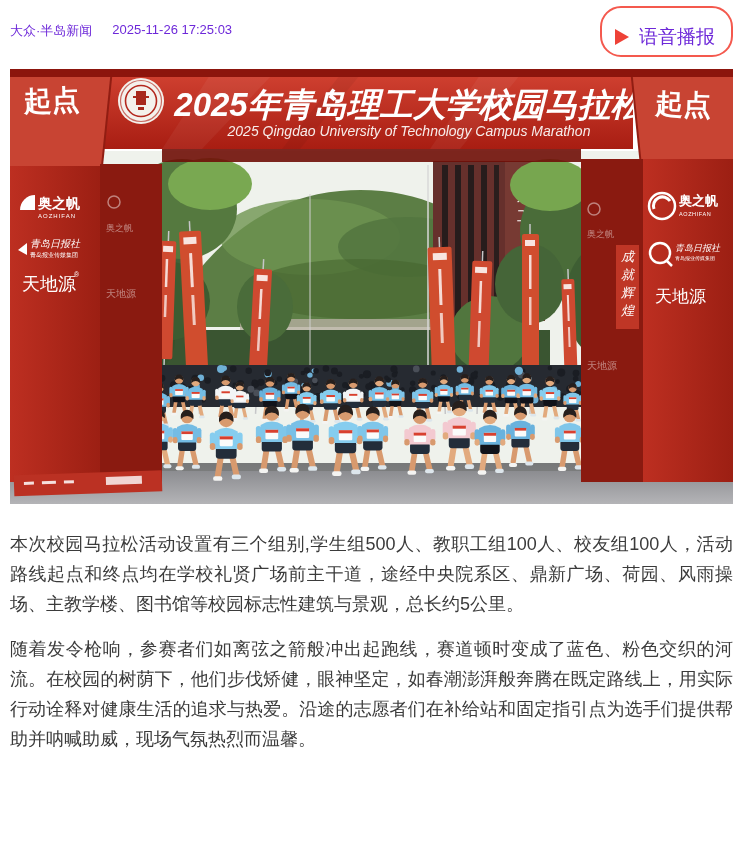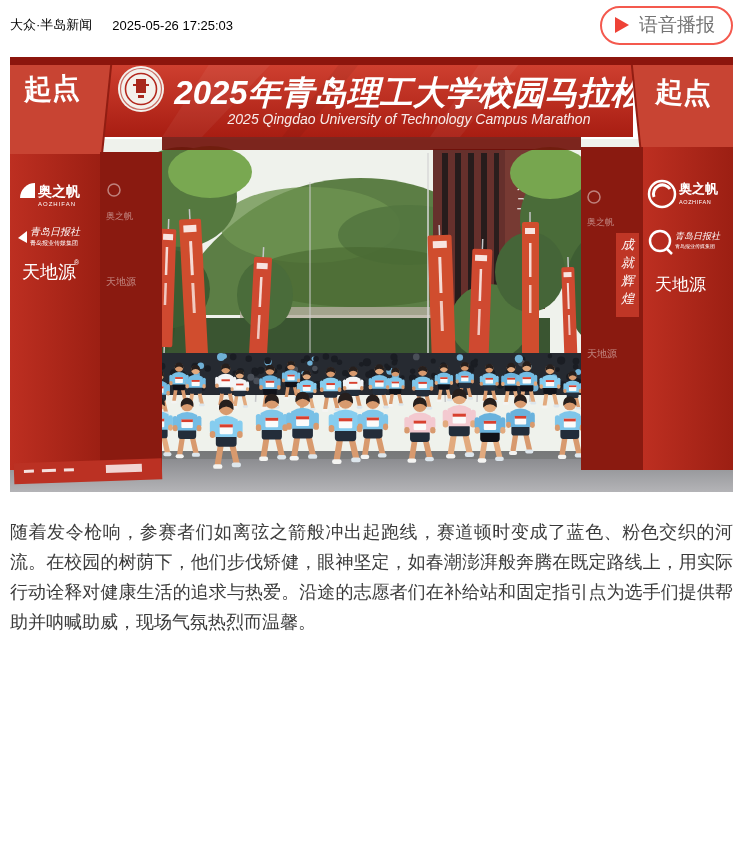--- a/index.html
+++ b/index.html
@@ -1,40 +1,40 @@
 <!DOCTYPE html>
 <html><head>
 <meta charset="utf-8">
 <style>
   html,body{margin:0;padding:0;background:#fff;}
   body{width:743px;font-family:"Liberation Sans","DejaVu Sans",sans-serif;color:#3b3b3b;}
   .page{width:743px;box-sizing:border-box;padding:6px 10px 0;}
   .article-title{font-size:23px;line-height:1.35;color:#161616;margin:4px 0 7px;font-weight:700;letter-spacing:.5px;}
   .meta-row{display:flex;align-items:center;justify-content:space-between;margin:0 0 12px;}
-  .meta-left{display:flex;align-items:center;gap:20px;color:#000000;font-size:13px;}
+  .meta-left{display:flex;align-items:flex-start;gap:20px;color:#6d28d9;font-size:13px;}
   .tts-button{display:flex;align-items:center;gap:10px;border:2px solid #f4594e;border-radius:21px;
-    padding:6px 16px 6px 13px;color:#737373;font-size:19px;background:#fff;cursor:pointer;
+    padding:18px 16px 6px 13px;color:#6d28d9;font-size:19px;background:#fff;cursor:pointer;
     font-family:inherit;line-height:1.2;}
   .tts-play{width:0;height:0;border-left:14px solid #ee4237;border-top:8px solid transparent;border-bottom:8px solid transparent;}
   .para{font-size:18px;line-height:30px;margin:0 0 15px;color:#3b3b3b;text-align:justify;}
   .figure{width:723px;height:435px;margin:3px 0 25px;overflow:hidden;}
   .figure svg{display:block;}
   svg text{font-family:"Liberation Sans","DejaVu Sans",sans-serif;}
   svg text.serif{font-family:"DejaVu Serif","Liberation Serif",serif;}
 </style>
 </head>
 <body>
 
 <div class="page">
 
 
   <div class="meta-row">
     <div class="meta-left">
       <span>大众·半岛新闻</span>
-      <span>2025-05-26 17:25:03</span>
+      <span>2025-11-26 17:25:03</span>
     </div>
     <button class="tts-button">
       <span class="tts-play"></span>
       <span>语音播报</span>
     </button>
   </div>
 
 
   <div class="figure">
     <svg width="723" height="435" viewBox="0 0 723 435">
@@ -990,15 +990,16 @@
           <rect x="4" y="404" width="148" height="21" fill="#bb3123"></rect>
           <rect x="14" y="411" width="10" height="3" fill="#fff" opacity=".85"></rect>
           <rect x="32" y="411" width="14" height="3" fill="#fff" opacity=".85"></rect>
           <rect x="54" y="411" width="10" height="3" fill="#fff" opacity=".85"></rect>
           <rect x="96" y="409" width="36" height="8" fill="#fff" opacity=".8"></rect>
         </g>
       </g>
     </svg>
   </div>
 
+  <p class="para">本次校园马拉松活动设置有三个组别,学生组500人、教职工组100人、校友组100人，活动路线起点和终点均在学校礼贤广场前主干道，途经中央院系区、鼎新广场、荷园、风雨操场、主教学楼、图书馆等校园标志性建筑与景观，总长约5公里。</p>
   <p class="para">随着发令枪响，参赛者们如离弦之箭般冲出起跑线，赛道顿时变成了蓝色、粉色交织的河流。在校园的树荫下，他们步伐矫健，眼神坚定，如春潮澎湃般奔腾在既定路线上，用实际行动诠释对健康生活的追求与热爱。沿途的志愿者们在补给站和固定指引点为选手们提供帮助并呐喊助威，现场气氛热烈而温馨。</p>
 
 </div>
 
 </body></html>

